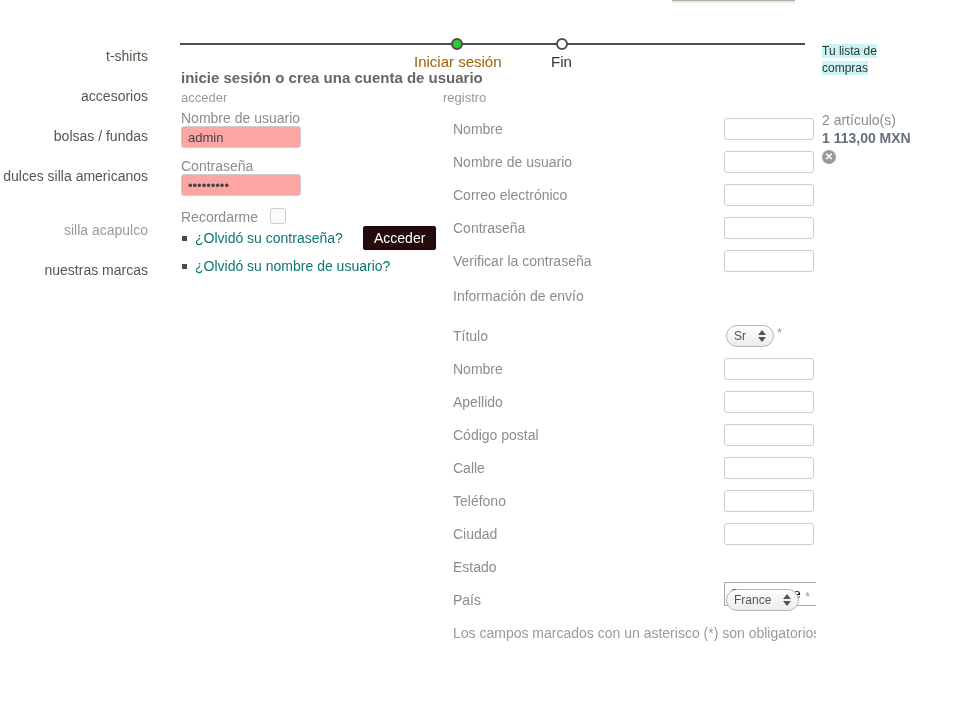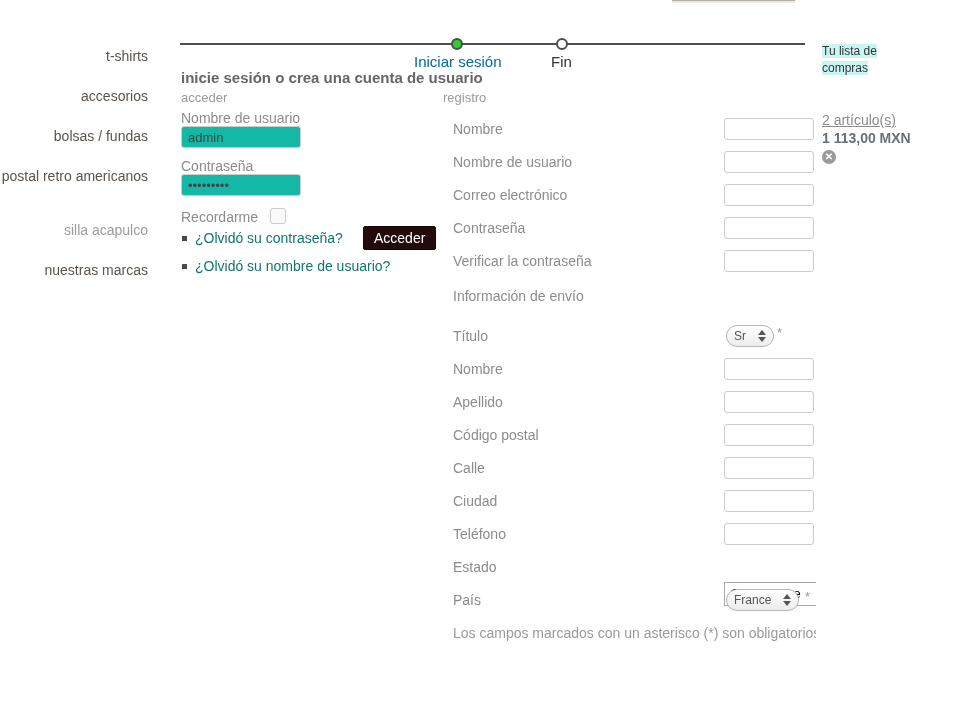--- a/index.html
+++ b/index.html
@@ -15,31 +15,31 @@
   .side-item { position: absolute; right: 0; width: 148px; text-align: right;
     color: #5a544c; font-size: 14px; line-height: 15px; cursor: pointer; }
   .side-item.muted { color: #9b9b9b; }
 
   
   .progress-line { position: absolute; left: 180px; top: 43px; width: 625px; height: 2px; background: #4d4d4d; }
   .dot { position: absolute; top: 38px; width: 12px; height: 12px; border-radius: 50%;
     border: 2px solid #4d4d4d; background: #fff; }
   .dot.current { background: #2fcc2f; }
   .step-label { position: absolute; top: 53px; font-size: 15px; white-space: nowrap; }
-  .step-label.current { color: #0369a1; }
+  .step-label.current { color: #a16207; }
   .step-label.next { color: #333; }
 
   .page-heading { position: absolute; left: 181px; top: 69px; font-size: 15px; color: #666; white-space: nowrap; }
   .col-head { position: absolute; top: 90px; font-size: 13px; color: #999; }
 
   
   .lbl { position: absolute; left: 181px; font-size: 14px; color: #8c8c8c; white-space: nowrap; }
   .txt-input { position: absolute; left: 181px; width: 120px; height: 22px; border: 1px solid #ccc;
     border-radius: 3px; padding: 0 6px; font-family: "Liberation Sans", sans-serif;
-    font-size: 13px; color: #444; background: #14b8a6; }
+    font-size: 13px; color: #444; background: #fca5a5; }
   .checkbox { position: absolute; left: 270px; top: 208px; width: 16px; height: 16px;
     border: 1px solid #ccc; border-radius: 3px; background: #fafafa; cursor: pointer; }
   .bullet-row { position: absolute; left: 182px; white-space: nowrap; cursor: pointer; }
   .bullet-sq { display: inline-block; width: 5px; height: 5px; background: #4a4a4a;
     vertical-align: 2px; margin-right: 8px; }
   .bullet-row a { color: #0f766e; text-decoration: none; font-size: 14px; }
   .login-btn { position: absolute; left: 363px; top: 226px; height: 24px; padding: 0 10px;
     background: #240b0b; color: #fff; border: 1px solid #1a0606; font-size: 14px;
     font-family: "Liberation Sans", sans-serif; cursor: pointer; border-radius: 2px; }
 
@@ -70,35 +70,35 @@
   .box-select { width: 120px; height: 24px; border: 1px solid #a9a9a9; background: #fff;
     font-size: 13px; color: #000; display: flex; align-items: center; padding: 0 5px; cursor: pointer; }
 
   .form-note { margin-top: 9px; width: 363px; overflow: hidden; white-space: nowrap;
     font-size: 14px; color: #9a9a9a; }
 
   
   .cart { position: absolute; left: 822px; top: 43px; width: 130px; }
   .cart-title { font-size: 12px; line-height: 17px; color: #333; width: 78px; cursor: pointer; }
   .cart-title span { background: #c9f6f4; box-decoration-break: clone; -webkit-box-decoration-break: clone; }
-  .cart-count { margin-top: 35px; font-size: 14px; color: #8c8c8c; text-decoration: underline; }
+  .cart-count { margin-top: 35px; font-size: 14px; color: #8c8c8c; }
   .cart-total { margin-top: 2px; font-size: 14px; font-weight: bold; color: #667078; }
   .cart-close { margin-top: 4px; width: 14px; height: 14px; border-radius: 50%; background: #9a9a9a;
     color: #fff; font-size: 10px; line-height: 14px; text-align: center; font-weight: bold; cursor: pointer; }
 </style>
 </head>
 <body>
 
 <div class="top-remnant"></div>
 
 <nav class="sidebar">
   <div class="side-item" style="top:49px">t-shirts</div>
   <div class="side-item" style="top:89px">accesorios</div>
   <div class="side-item" style="top:129px">bolsas / fundas</div>
-  <div class="side-item" style="top:169px">postal retro americanos</div>
+  <div class="side-item" style="top:169px">dulces silla americanos</div>
   <div class="side-item muted" style="top:223px">silla acapulco</div>
   <div class="side-item" style="top:263px">nuestras marcas</div>
 </nav>
 
 <div>
   <div class="progress-line"></div>
   <div class="dot current" style="left:451px"></div>
   <div class="dot" style="left:556px"></div>
   <div class="step-label current" style="left:414px">Iniciar sesión</div>
   <div class="step-label next" style="left:551px">Fin</div>
@@ -170,25 +170,25 @@
   </div>
   <div class="reg-row">
     <span class="rlabel">Código postal</span>
     <input class="rinput" type="text" style="">
   </div>
   <div class="reg-row">
     <span class="rlabel">Calle</span>
     <input class="rinput" type="text" style="">
   </div>
   <div class="reg-row">
+    <span class="rlabel">Teléfono</span>
+    <input class="rinput" type="text" style="">
+  </div>
+  <div class="reg-row">
     <span class="rlabel">Ciudad</span>
-    <input class="rinput" type="text" style="">
-  </div>
-  <div class="reg-row">
-    <span class="rlabel">Teléfono</span>
     <input class="rinput" type="text" style="">
   </div>
   <div class="reg-row">
     <span class="rlabel">Estado</span>
     <span class="clip-select">
       <span class="box-select">Guadeloupe</span>
     </span>
   </div>
   <div class="reg-row">
     <span class="rlabel">País</span>

